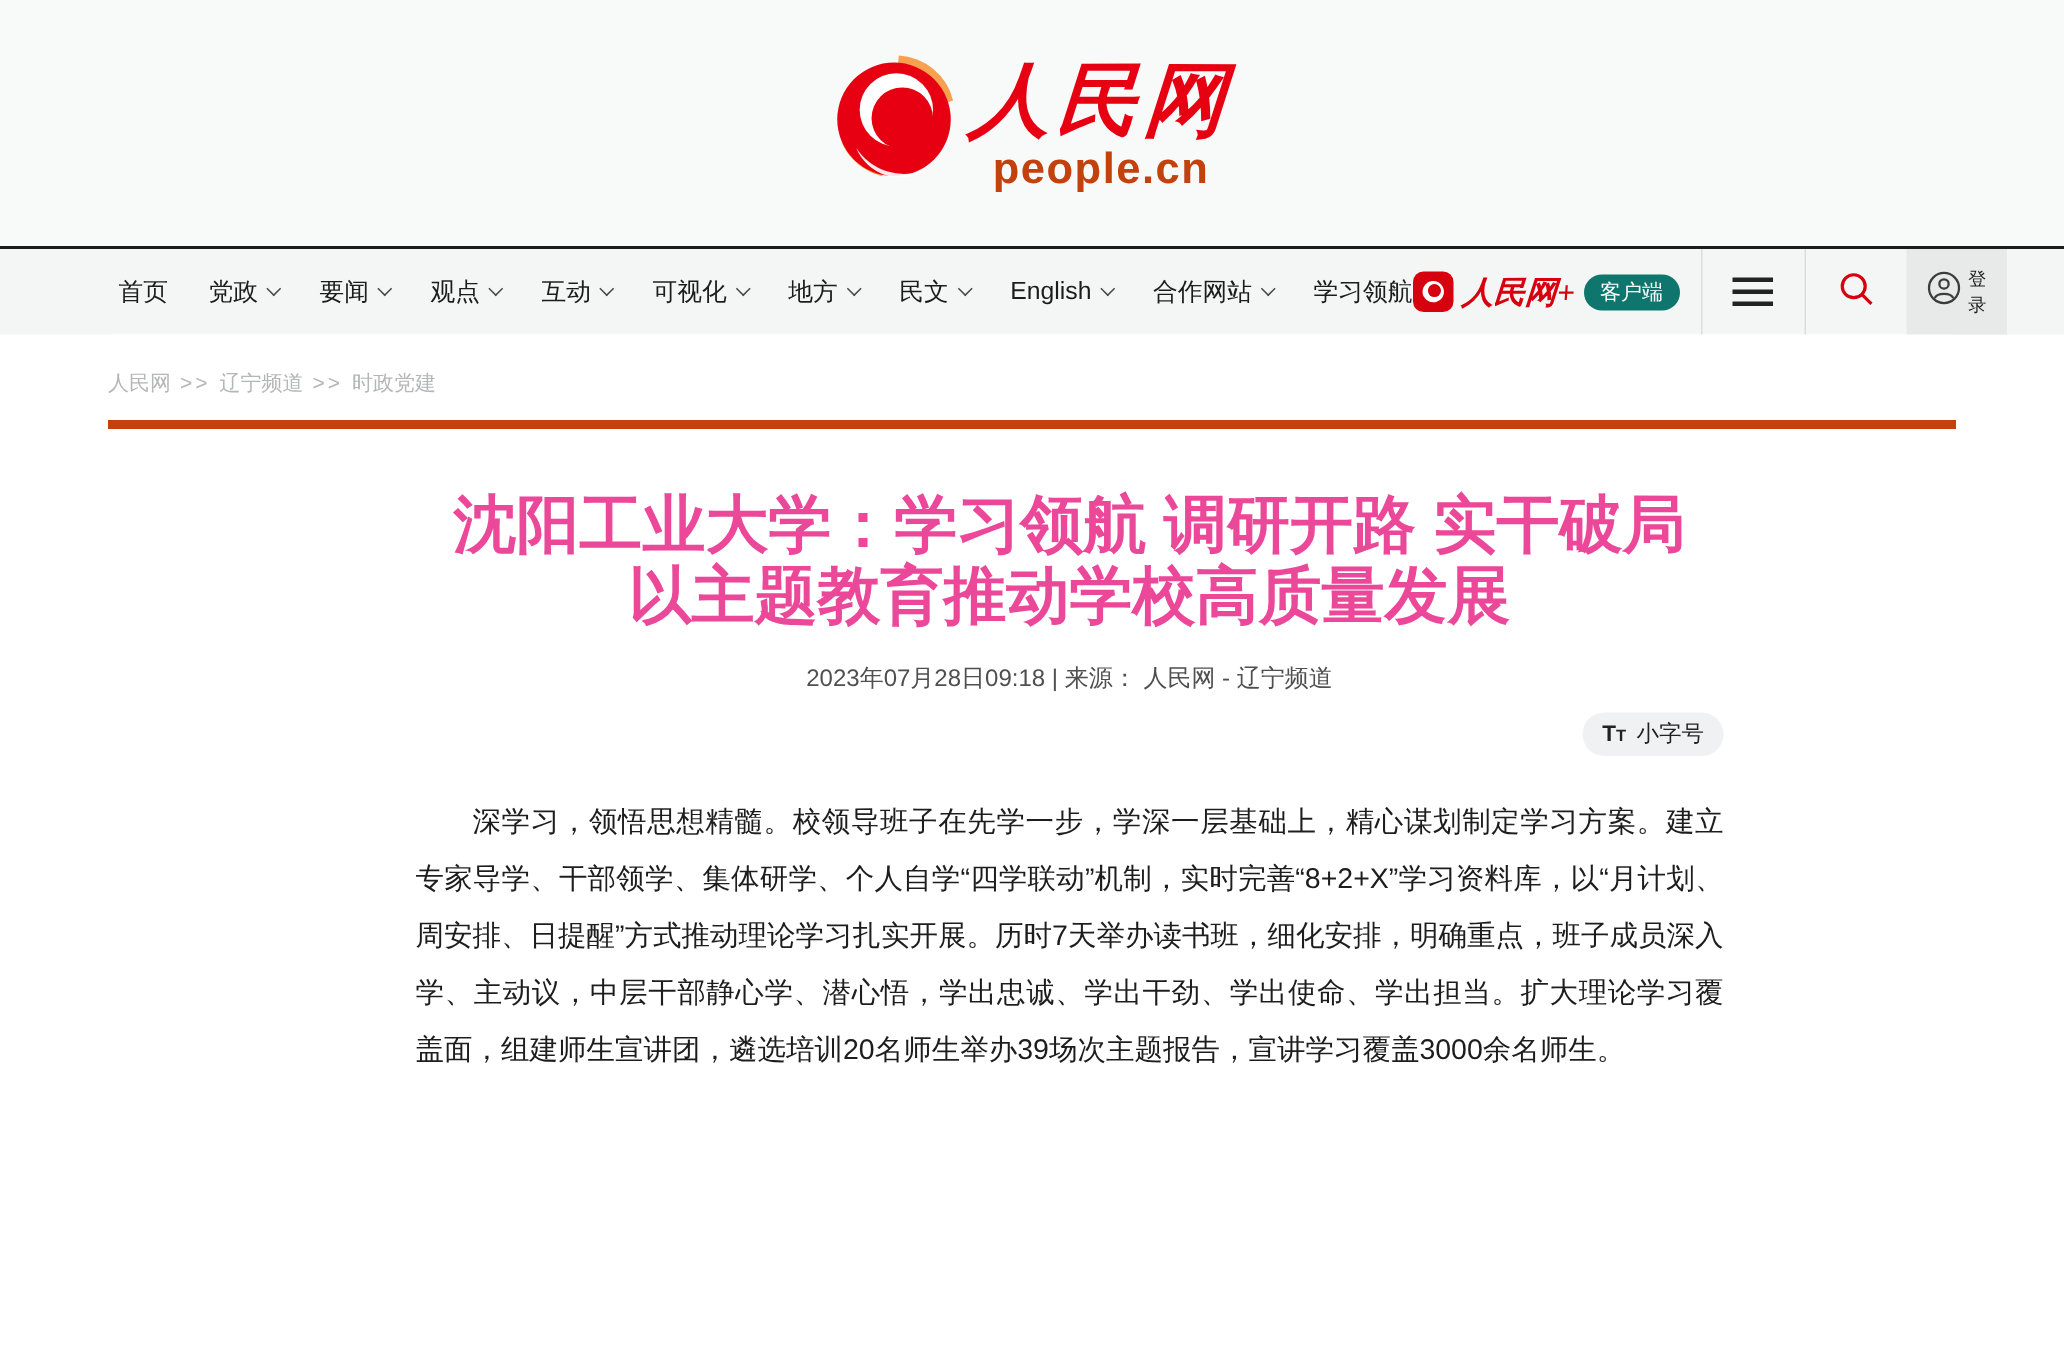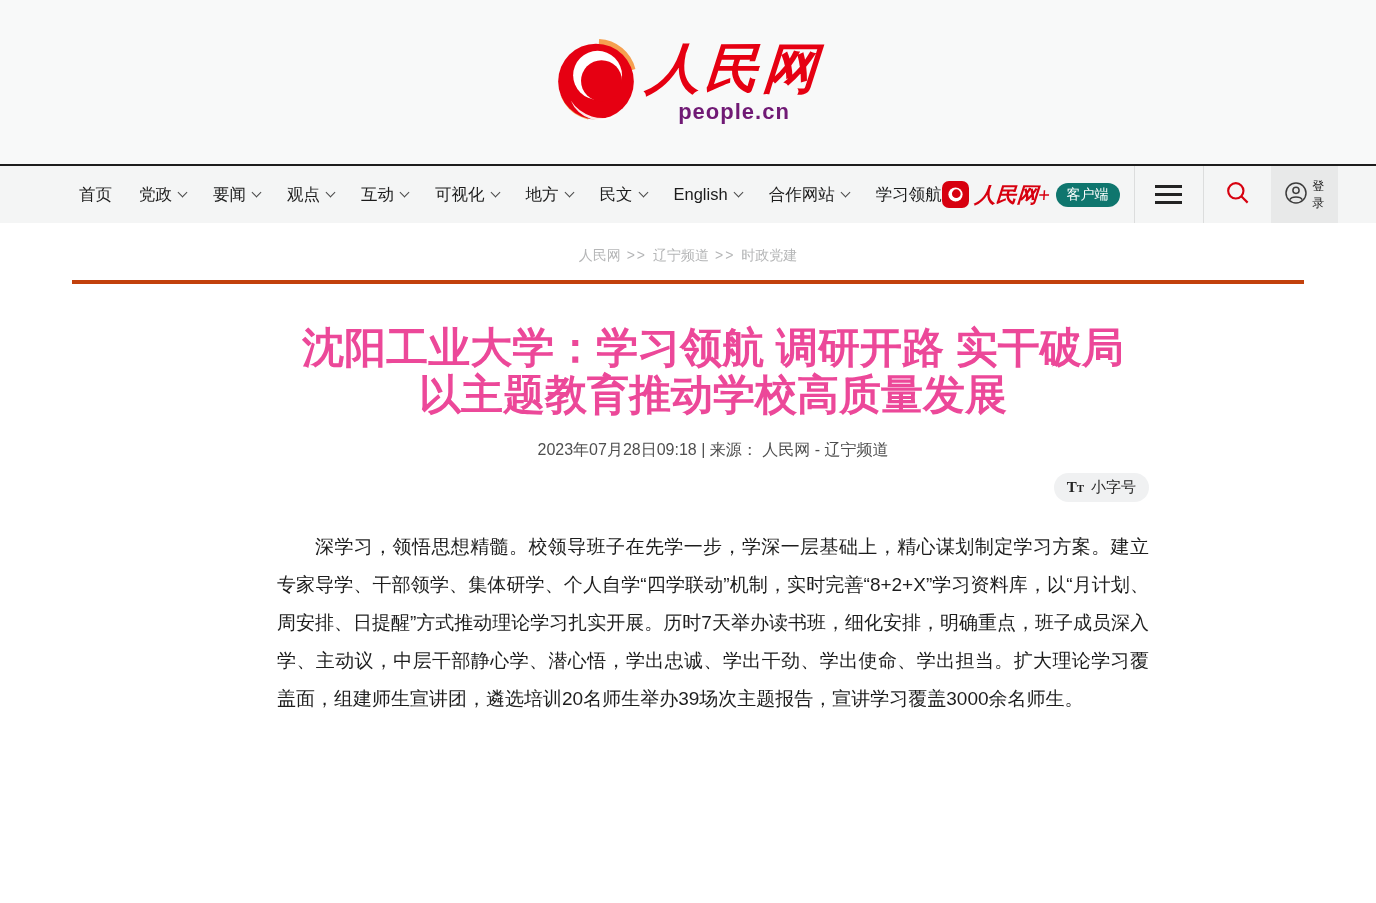--- a/index.html
+++ b/index.html
@@ -6,21 +6,21 @@
   html,body { width:1376px; height:903px; overflow:hidden; background:#fff;
               font-family:"Liberation Sans","DejaVu Sans",sans-serif; }
 
   
   .site-header { height:166px; background:#f8f9f9; display:flex; align-items:center; justify-content:center;
                  border-bottom:2px solid #1d1d1d; }
   .logo { display:flex; align-items:flex-start; gap:10px; cursor:pointer; }
   .logo-text-col { display:flex; flex-direction:column; align-items:center; margin-top:4px; }
   .brand-cn { font-family:"Liberation Serif","DejaVu Serif",serif; font-style:italic; font-weight:bold;
               font-size:54px; line-height:56px; color:#e60012; letter-spacing:4px; transform:skewX(-4deg); }
-  .brand-en { font-size:22px; font-weight:bold; color:#701a75; letter-spacing:1px; margin-top:2px; }
+  .brand-en { font-size:29px; font-weight:bold; color:#c2410c; letter-spacing:1px; margin-top:2px; }
 
   
   .nav { height:57px; background:#f4f5f5; display:flex; align-items:center; padding-left:79px; padding-right:76px; }
   .nav-left { display:flex; align-items:center; gap:27px; }
   .nav-item { display:flex; align-items:center; font-size:16.5px; color:#1c1c1c; cursor:pointer; white-space:nowrap; }
   .chev { width:7px; height:7px; border-right:1.5px solid #4a4a4a; border-bottom:1.5px solid #4a4a4a;
           transform:rotate(45deg); margin-left:7px; margin-top:-5px; }
   .nav-right { margin-left:auto; display:flex; align-items:center; height:100%; }
   .app-badge { display:flex; align-items:center; gap:6px; margin-right:14px; cursor:pointer; }
   .app-icon { width:27px; height:27px; background:#d7000f; border-radius:7px; display:flex; align-items:center; justify-content:center; }
@@ -29,33 +29,33 @@
   .app-pill { background:#0f766e; color:#fff; font-size:14px; padding:3px 11px; border-radius:12px; white-space:nowrap; }
   .v-div { width:1px; height:100%; background:#dcdddd; }
   .hamburger { padding:0 21px; display:flex; flex-direction:column; gap:5px; cursor:pointer; }
   .hamburger span { display:block; width:27px; height:3px; background:#232323; }
   .search-btn { padding:0 20px; cursor:pointer; display:flex; align-items:center; }
   .login-box { height:100%; background:#e8e9e9; display:flex; align-items:center; gap:4px; padding:0 13px; cursor:pointer; }
   .login-label { font-size:12px; color:#1a1a1a; }
 
   
   .content { width:1232px; margin:0 auto; background:#fff; }
-  .breadcrumb { padding-top:24px; padding-bottom:15px; font-size:14px; color:#b5b6b7; border-bottom:4px solid #c2410c;text-align:center; }
+  .breadcrumb { padding-top:24px; padding-bottom:15px; font-size:14px; color:#b5b6b7; border-bottom:6px solid #c2410c; }
   .breadcrumb a { color:#b5b6b7; text-decoration:none; cursor:pointer; }
   .crumb-sep { margin:0 6px; letter-spacing:2px; }
 
   .article { width:872px; margin-left:205px; }
   .article-title { margin-top:40px; font-size:42px; line-height:47px; font-weight:700; color:#ec4899;
                    text-align:center; padding:0 16px; }
   .article-meta { margin-top:22px; text-align:center; font-size:16px; color:#4f4f4f; }
   .article-meta .src { cursor:pointer; }
   .toolbar-row { display:flex; justify-content:flex-end; margin-top:12px; }
   .font-size-pill { background:#f0f1f2; border-radius:15px; padding:5px 13px; font-size:15px; color:#222;
                     display:flex; align-items:baseline; gap:7px; cursor:pointer; }
-  .tt-icon { font-family:Liberation Serif, serif; font-weight:bold; }
+  .tt-icon { font-family:Liberation Sans, sans-serif; font-weight:bold; }
   .tt-icon .t2 { font-size:11px; }
 
   .article-body { margin-top:26px; }
   .article-body p { font-size:19px; line-height:38px; color:#1d1d1d; text-indent:2em;
                     text-align:justify; margin-bottom:18px; }
 </style>
 </head>
 <body>
 
 <div class="site-header">

